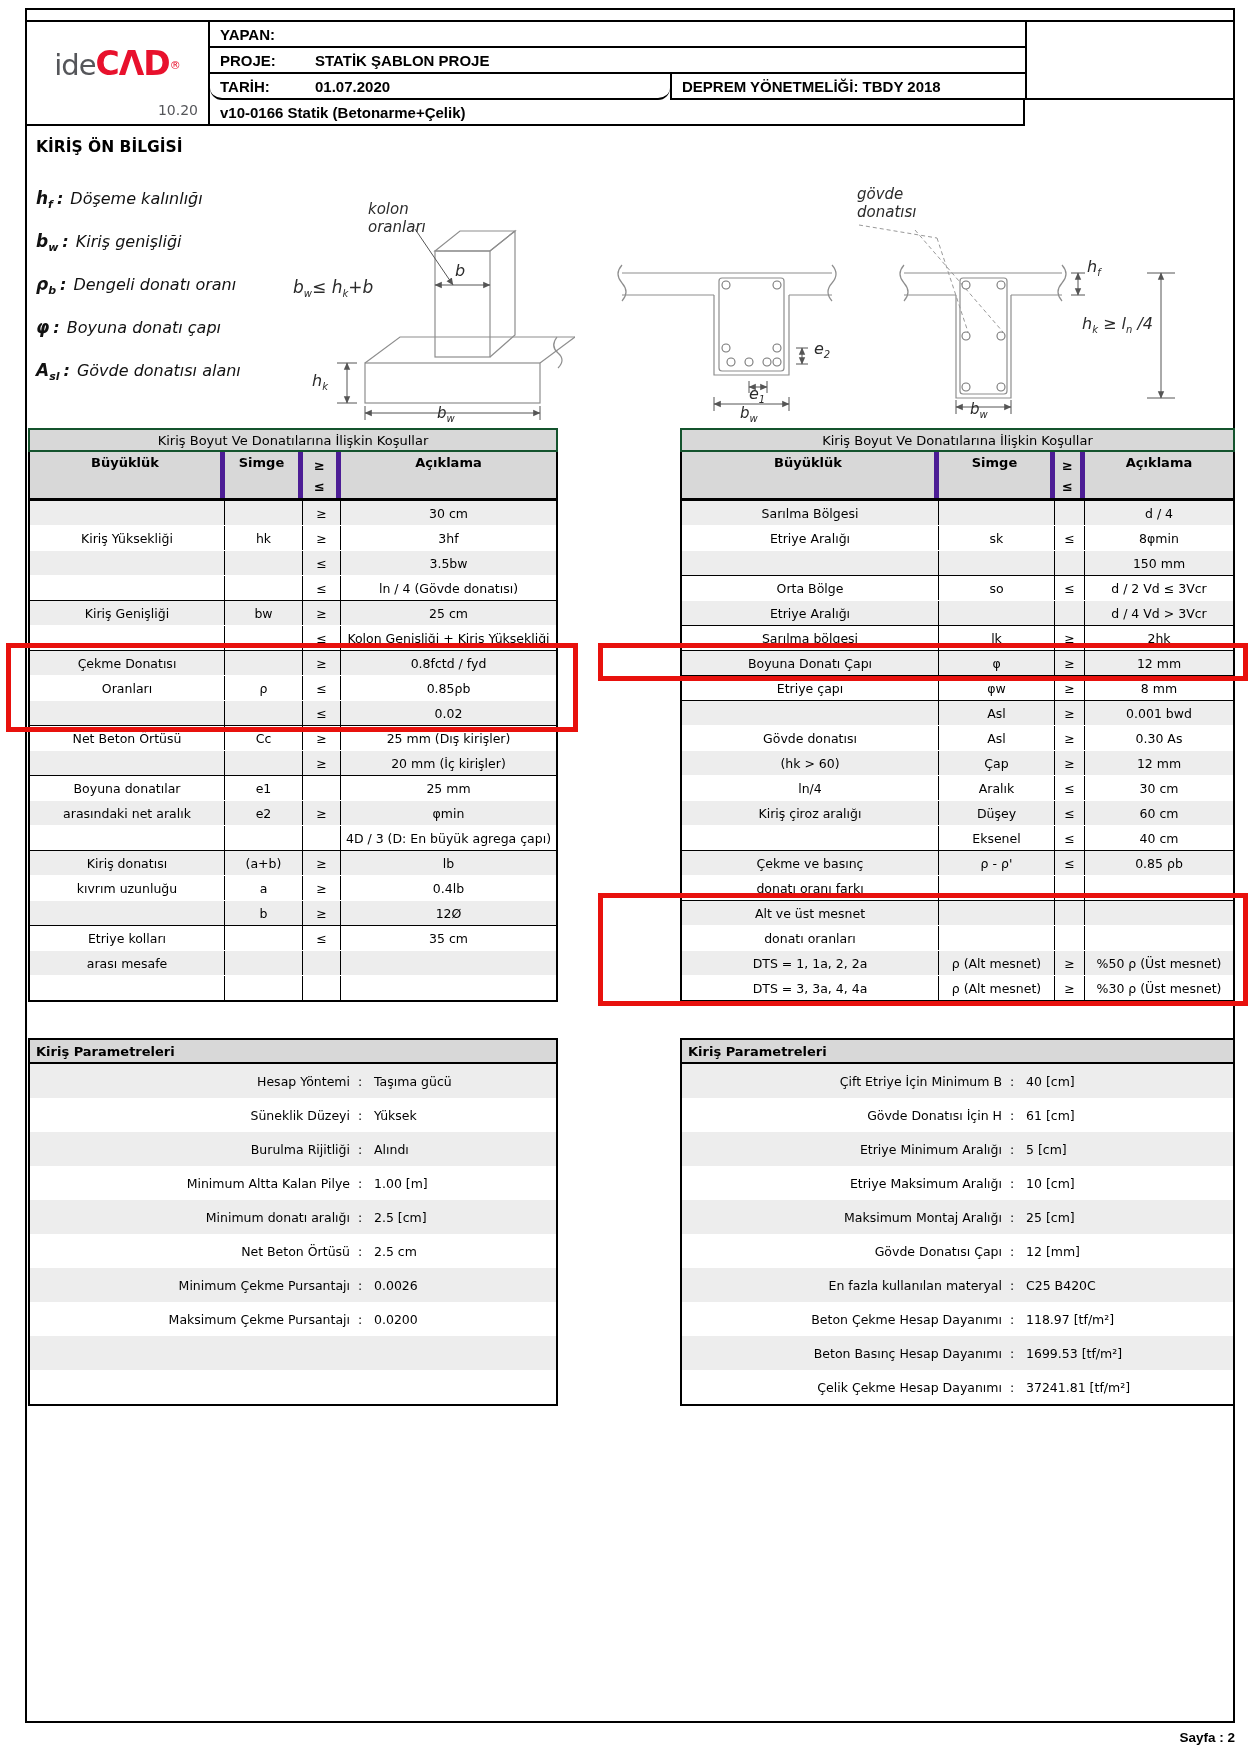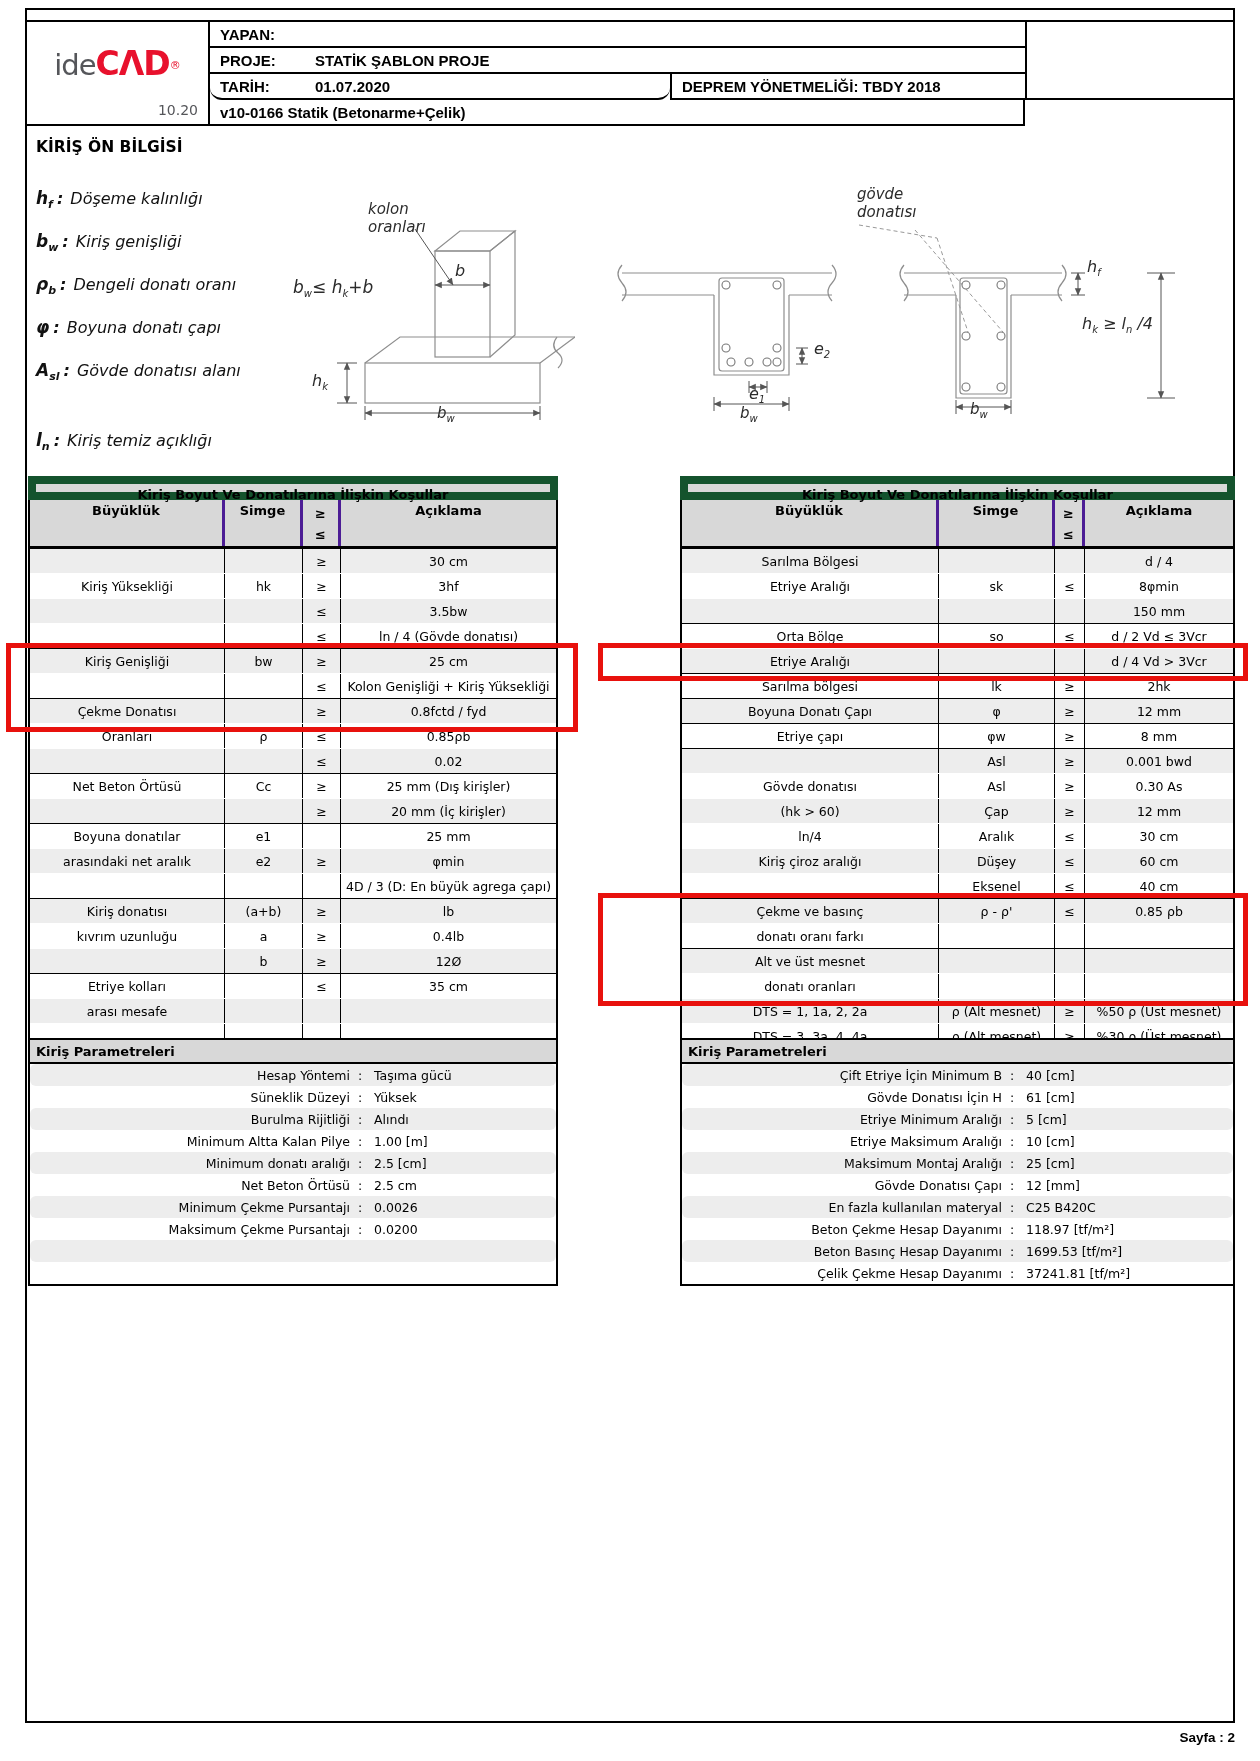--- a/index.html
+++ b/index.html
@@ -52,45 +52,45 @@
   #lbl-d2-e2{left:814px;top:340px;font-size:16px;} #lbl-d2-e1{left:749px;top:385px;font-size:16px;}
   #lbl-d2-bw{left:740px;top:404px;}
   #lbl-d3-cap{left:857px;top:185px;}
   #lbl-d3-hf{left:1087px;top:258px;font-size:16px;}
   #lbl-d3-hk{left:1082px;top:315px;font-size:16px;}
   #lbl-d3-bw{left:970px;top:400px;}
 
   
   .ctbl{position:absolute;top:428px;font-size:12.5px;}
   #ctbl-left{left:28px;width:530px;} #ctbl-right{left:680px;width:555px;}
-  .ctitle{height:24px;line-height:22px;text-align:center;font-weight:bold;font-size:13px;
-          background:var(--hdr);border:8px solid #14532d;box-sizing:border-box;margin-top:48px;}
+  .ctitle{height:24px;line-height:22px;text-align:center;font-weight:normal;font-size:13px;
+          background:var(--hdr);border:2px solid #14532d;box-sizing:border-box;}
   .chead{display:grid;height:48px;background:var(--hdr);font-weight:bold;font-size:13px;
          border:2px solid #000;border-top:none;box-sizing:border-box;}
-  .chead>div{border-right:3px solid #4c1d95;display:flex;flex-direction:column;
+  .chead>div{border-right:5px solid #4c1d95;display:flex;flex-direction:column;
              align-items:center;padding-top:3px;box-sizing:border-box;}
   .chead>div:last-child{border-right:none;}
   .chead .op{line-height:21px;}
   .crows{border:2px solid #000;border-top:none;box-sizing:border-box;}
   .crow{display:grid;height:25px;box-sizing:border-box;border-top:1px solid #fff;}
   .crow.g{border-top:1px solid #000;}
   .crow.alt{background:var(--alt);}
   .crow>span{height:100%;display:flex;align-items:center;justify-content:center;
              border-right:1px solid #000;box-sizing:border-box;overflow:hidden;white-space:nowrap;}
   .crow>span:last-child{border-right:none;}
   #ctbl-left .chead,#ctbl-left .crow{grid-template-columns:195px 78px 38px 1fr;}
   #ctbl-right .chead,#ctbl-right .crow{grid-template-columns:257px 116px 30px 1fr;}
 
   
   .ptbl{position:absolute;top:1038px;font-size:12.5px;}
   #ptbl-left{left:28px;width:530px;} #ptbl-right{left:680px;width:555px;}
   .ptitle{height:26px;line-height:24px;font-weight:bold;font-size:13px;padding-left:6px;
           background:var(--hdr);border:2px solid #000;box-sizing:border-box;}
   .prows{border:2px solid #000;border-top:none;box-sizing:border-box;}
-  .prow{display:grid;grid-template-columns:320px 20px 1fr;height:22px;align-items:center;border-radius:6px;}
+  .prow{display:grid;grid-template-columns:320px 20px 1fr;height:34px;align-items:center;}
   .prow.alt{background:var(--alt);}
   .prow .lab{text-align:right;white-space:nowrap;}
   .prow .col{text-align:center;}
   .prow .val{text-align:left;padding-left:4px;white-space:nowrap;}
 
   
   .redbox{position:absolute;border:5px solid var(--red);box-sizing:border-box;}
   #red-left{left:6px;top:643px;width:572px;height:89px;}
   #red-r1{left:598px;top:643px;width:650px;height:38px;}
   #red-r2{left:598px;top:893px;width:650px;height:113px;}

